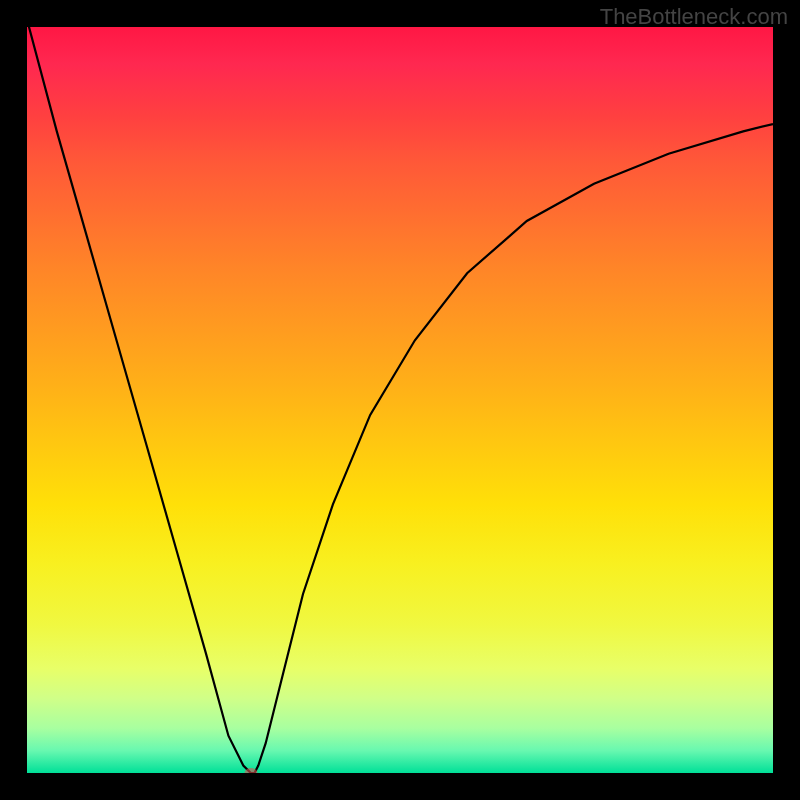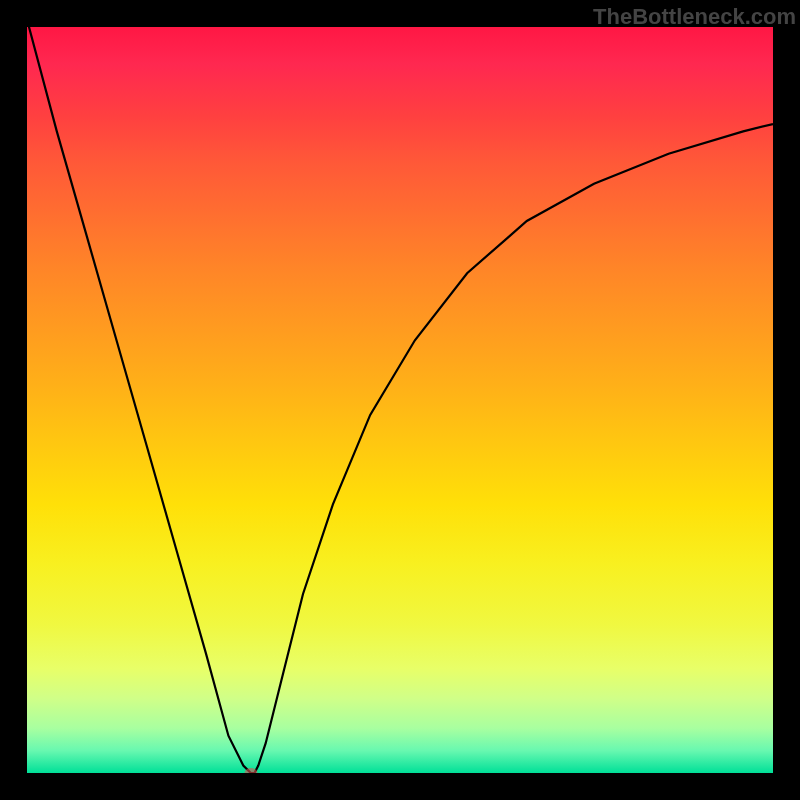--- a/index.html
+++ b/index.html
@@ -6,24 +6,24 @@
   body {
     width: 800px;
     height: 800px;
     background: #000;
     position: relative;
     font-family: Arial, sans-serif;
   }
   .watermark {
     position: absolute;
     top: 4px;
-    right: 4px;
+    right: 12px;
     color: #444;
     font-size: 22px;
-    font-weight: bold;
+    font-weight: normal;
     z-index: 10;
   }
   .plot-area {
     position: absolute;
     left: 27px;
     top: 27px;
     width: 746px;
     height: 746px;
     overflow: hidden;
   }

